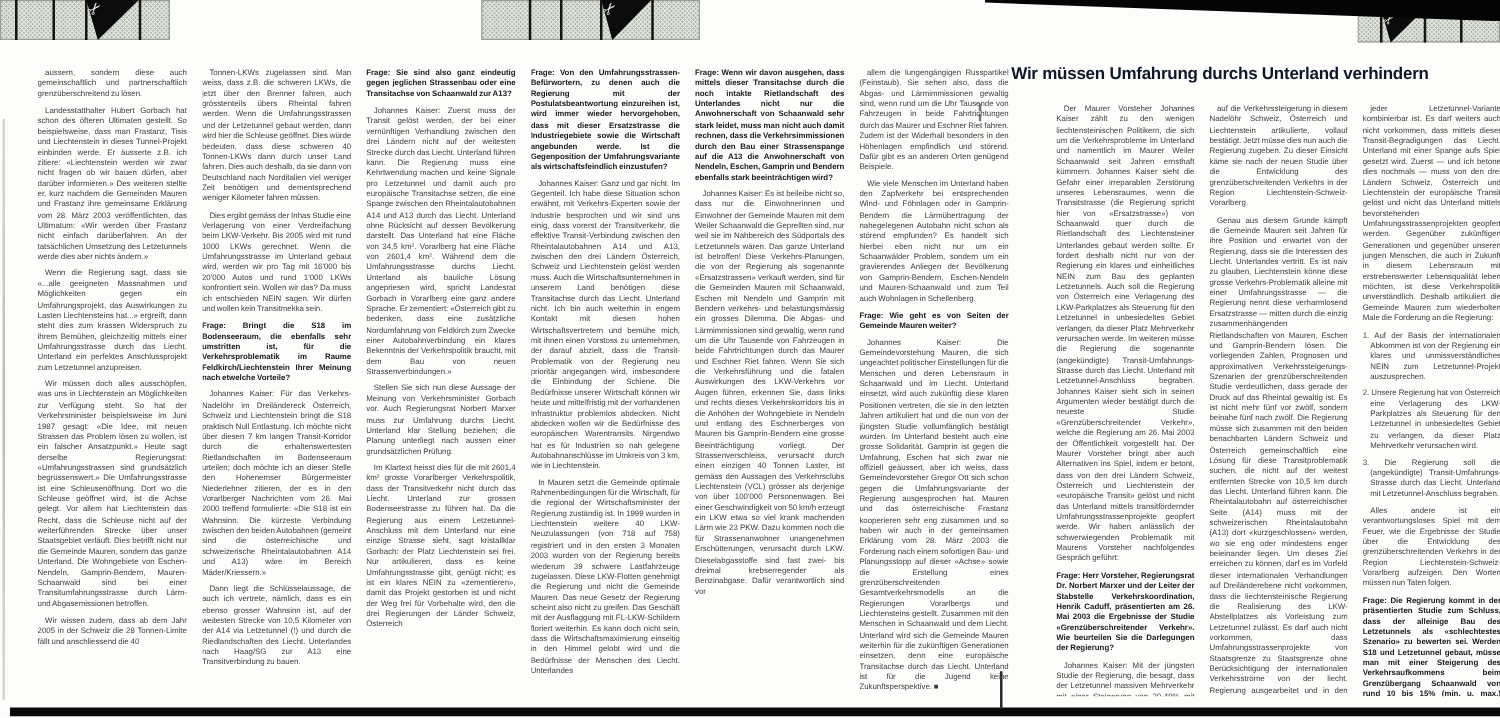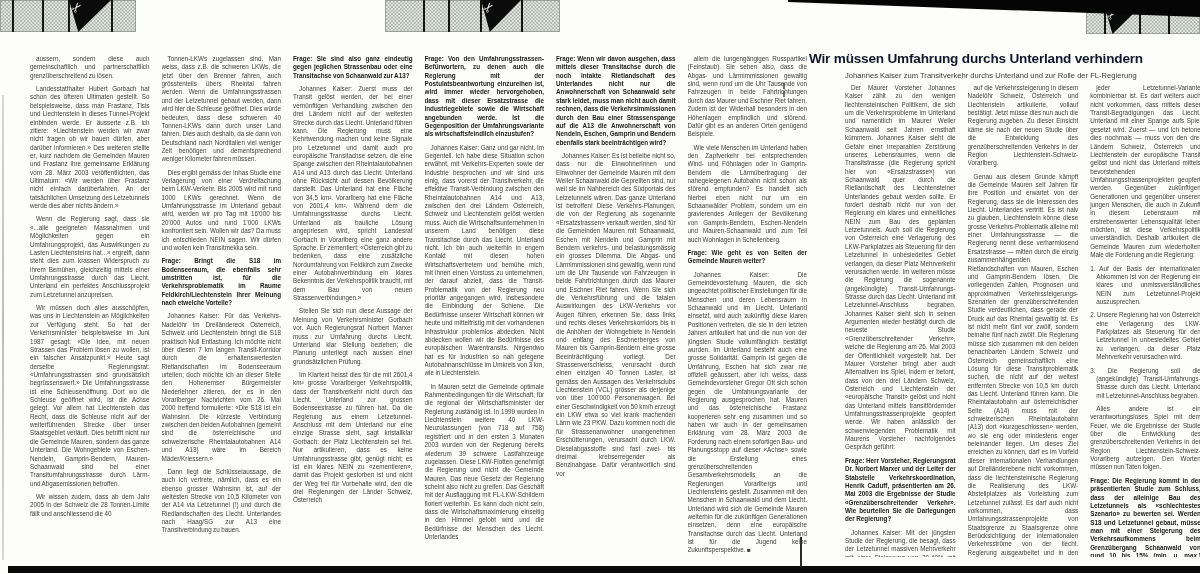--- a/index.html
+++ b/index.html
@@ -80,21 +80,20 @@
   </div>
 
   <div class="wedge"></div>
   <div class="botbar"></div>
   <div class="gutline"></div>
   <div class="edgeline"></div>
   <div class="cropmark" style="left:783px;top:83px;"></div>
   <div class="cropmark" style="left:783px;top:91px;"></div>
 
   <h1 class="headline" style="margin:0;">Wir müssen Umfahrung durchs Unterland verhindern</h1>
-  <div class="subhead">Johannes Kaiser zum Transitverkehr durchs Unterland und zur Rolle der FL-Regierung</div>
 
   <div id="cols-left" class="cols">
       <div class="col">
         <p class="body">aussern, sondern diese auch gemeinschaftlich und partnerschaftlich grenzüberschreitend zu lösen.</p>
         <p class="body">Landesstatthalter Hubert Gorbach hat schon des öfteren Ultimaten gestellt. So beispielsweise, dass man Frastanz, Tisis und Liechtenstein in dieses Tunnel-Projekt einbinden werde. Er äusserte z.B. ich zitiere: «Liechtenstein werden wir zwar nicht fragen ob wir bauen dürfen, aber darüber informieren.» Des weiteren stellte er, kurz nachdem die Gemeinden Mauren und Frastanz ihre gemeinsame Erklärung vom 28. März 2003 veröffentlichten, das Ultimatum: «Wir werden über Frastanz nicht einfach darüberfahren. An der tatsächlichen Umsetzung des Letzetunnels werde dies aber nichts ändern.»</p>
         <p class="body">Wenn die Regierung sagt, dass sie «...alle geeigneten Massnahmen und Möglichkeiten gegen ein Umfahrungsprojekt, das Auswirkungen zu Lasten Liechtensteins hat...» ergreift, dann steht dies zum krassen Widerspruch zu ihrem Bemühen, gleichzeitig mittels einer Umfahrungsstrasse durch das Liecht. Unterland ein perfektes Anschlussprojekt zum Letzetunnel anzupreisen.</p>
         <p class="body">Wir müssen doch alles ausschöpfen, was uns in Liechtenstein an Möglichkeiten zur Verfügung steht. So hat der Verkehrsminister beispielsweise im Juni 1987 gesagt: «Die Idee, mit neuen Strassen das Problem lösen zu wollen, ist ein falscher Ansatzpunkt.» Heute sagt derselbe Regierungsrat: «Umfahrungsstrassen sind grundsätzlich begrüssenswert.» Die Umfahrungsstrasse ist eine Schleusenöffnung. Dort wo die Schleuse geöffnet wird, ist die Achse gelegt. Vor allem hat Liechtenstein das Recht, dass die Schleuse nicht auf der weiterführenden Strecke über unser Staatsgebiet verläuft. Dies betrifft nicht nur die Gemeinde Mauren, sondern das ganze Unterland. Die Wohngebiete von Eschen-Nendeln, Gamprin-Bendern, Mauren-Schaanwald sind bei einer Transitumfahrungsstrasse durch Lärm- und Abgasemissionen betroffen.</p>
         <p class="body">Wir wissen zudem, dass ab dem Jahr 2005 in der Schweiz die 28 Tonnen-Limite fällt und anschliessend die 40</p>
       </div>
       <div class="col">

